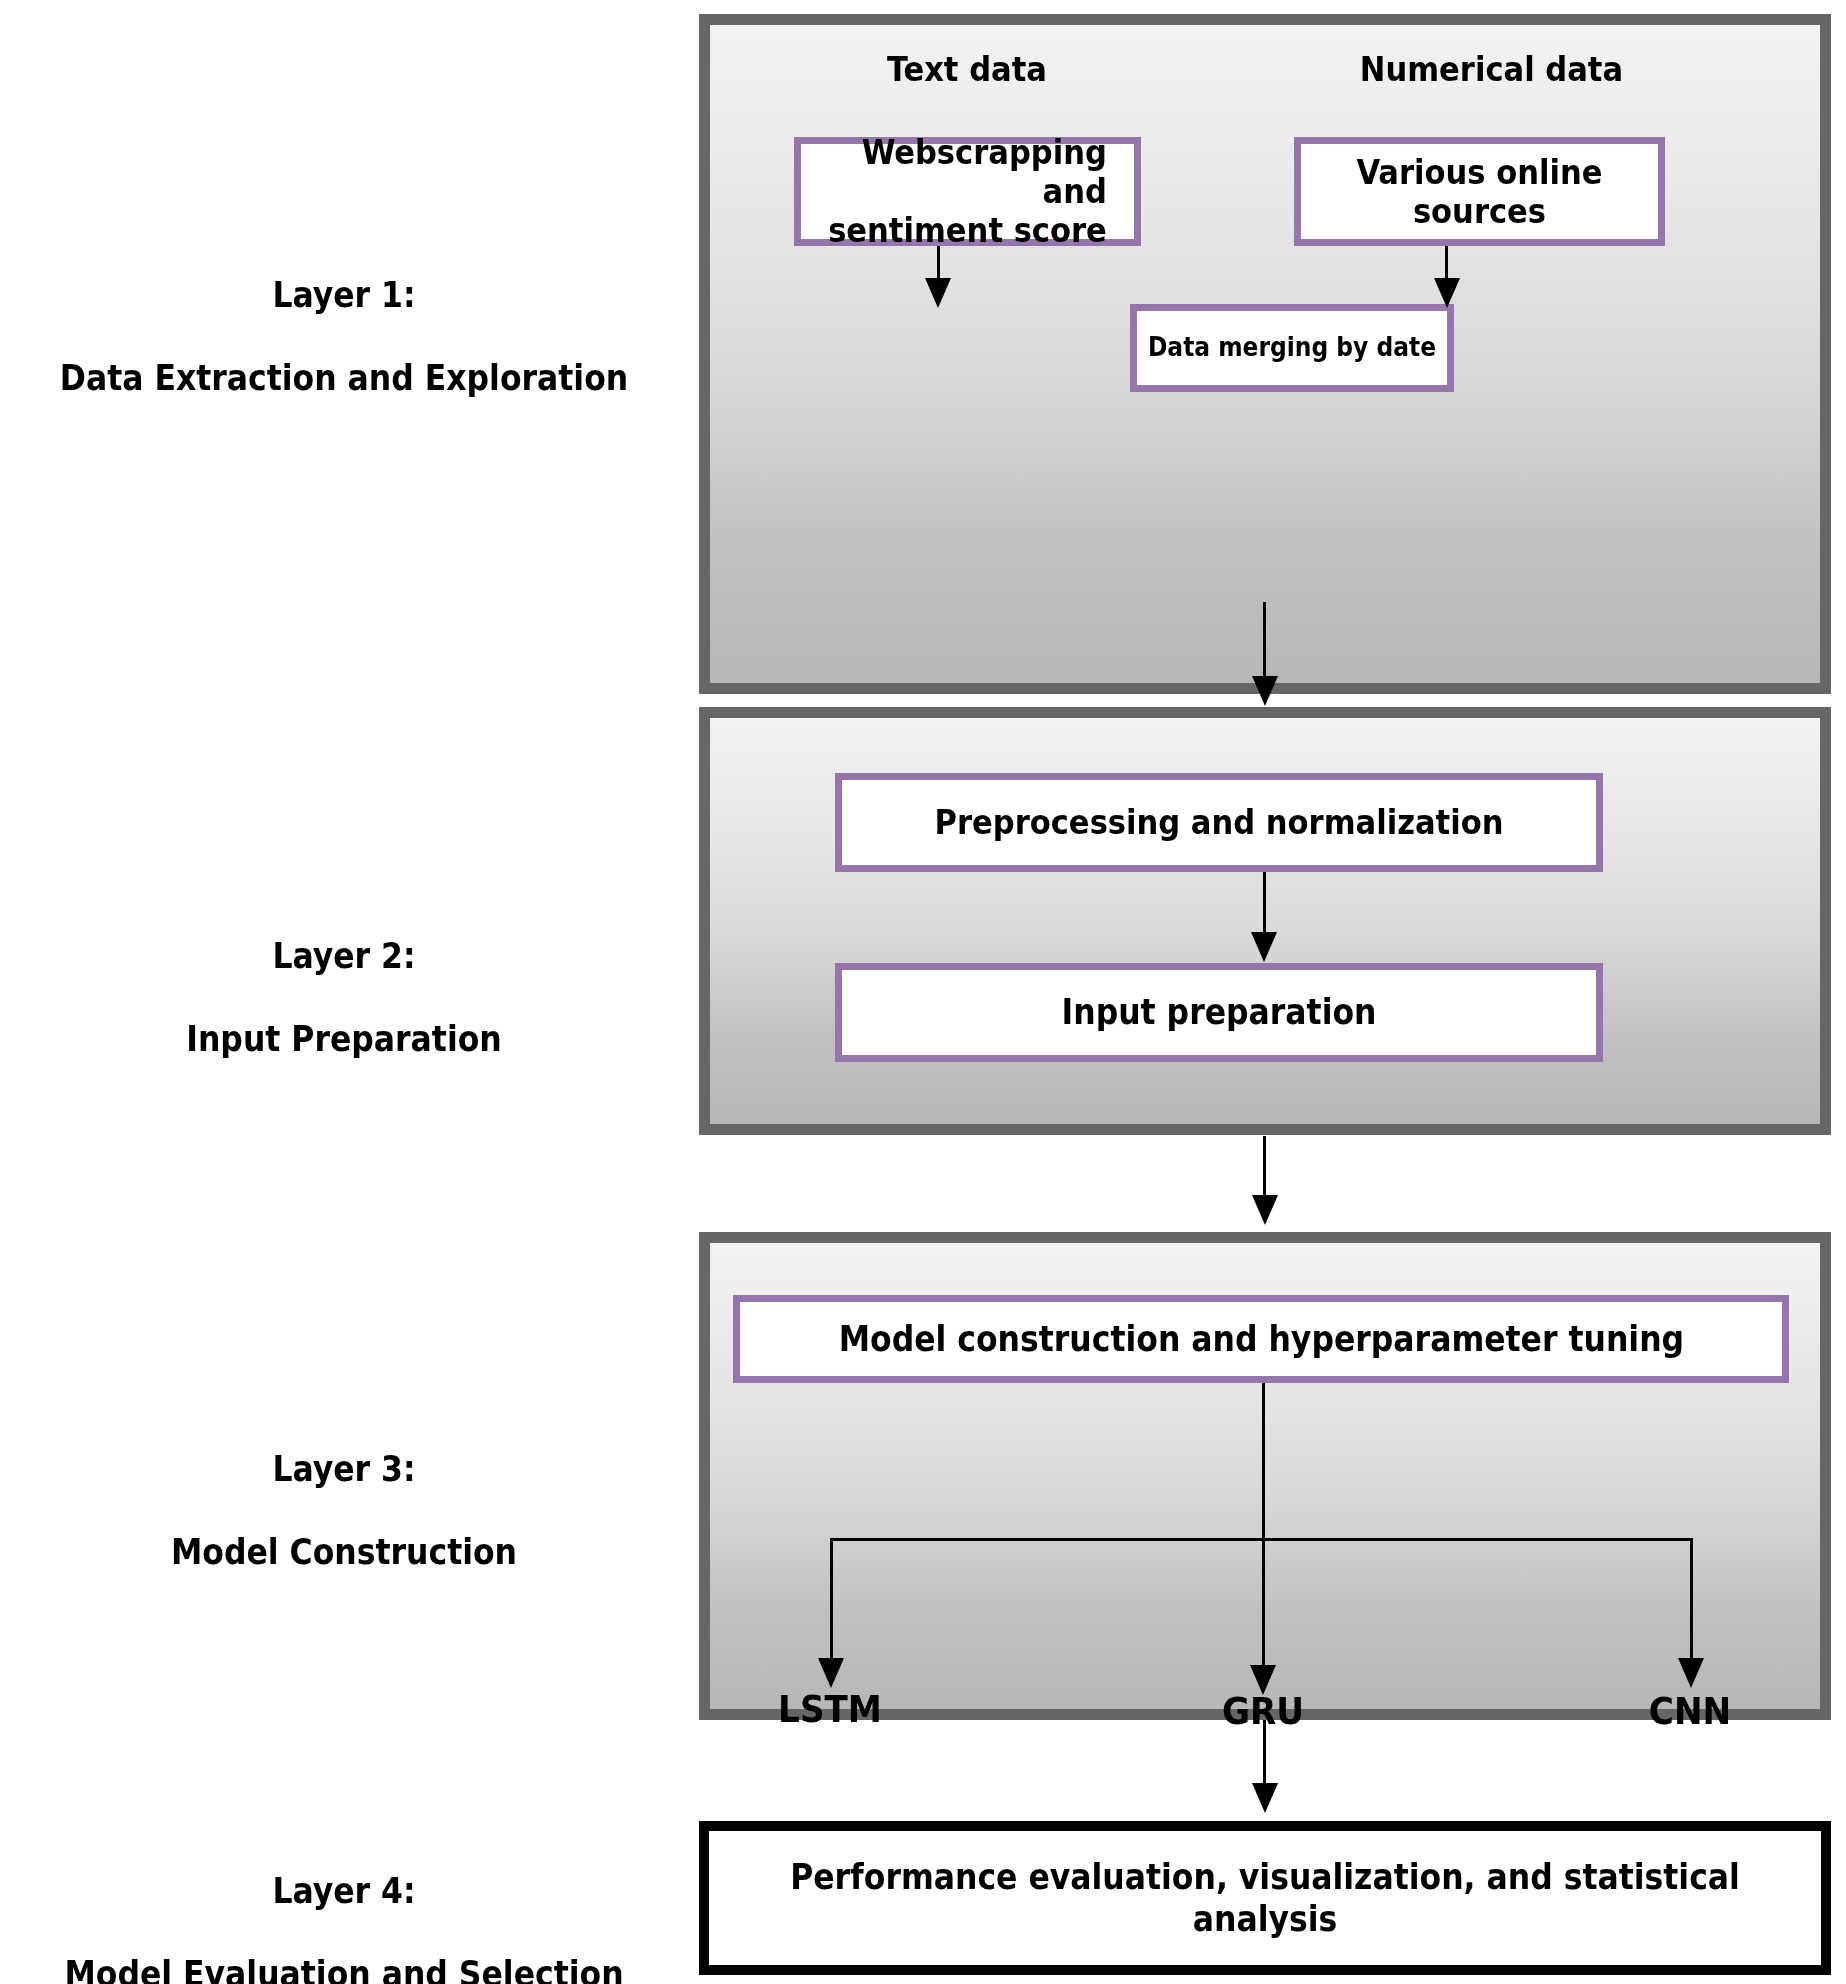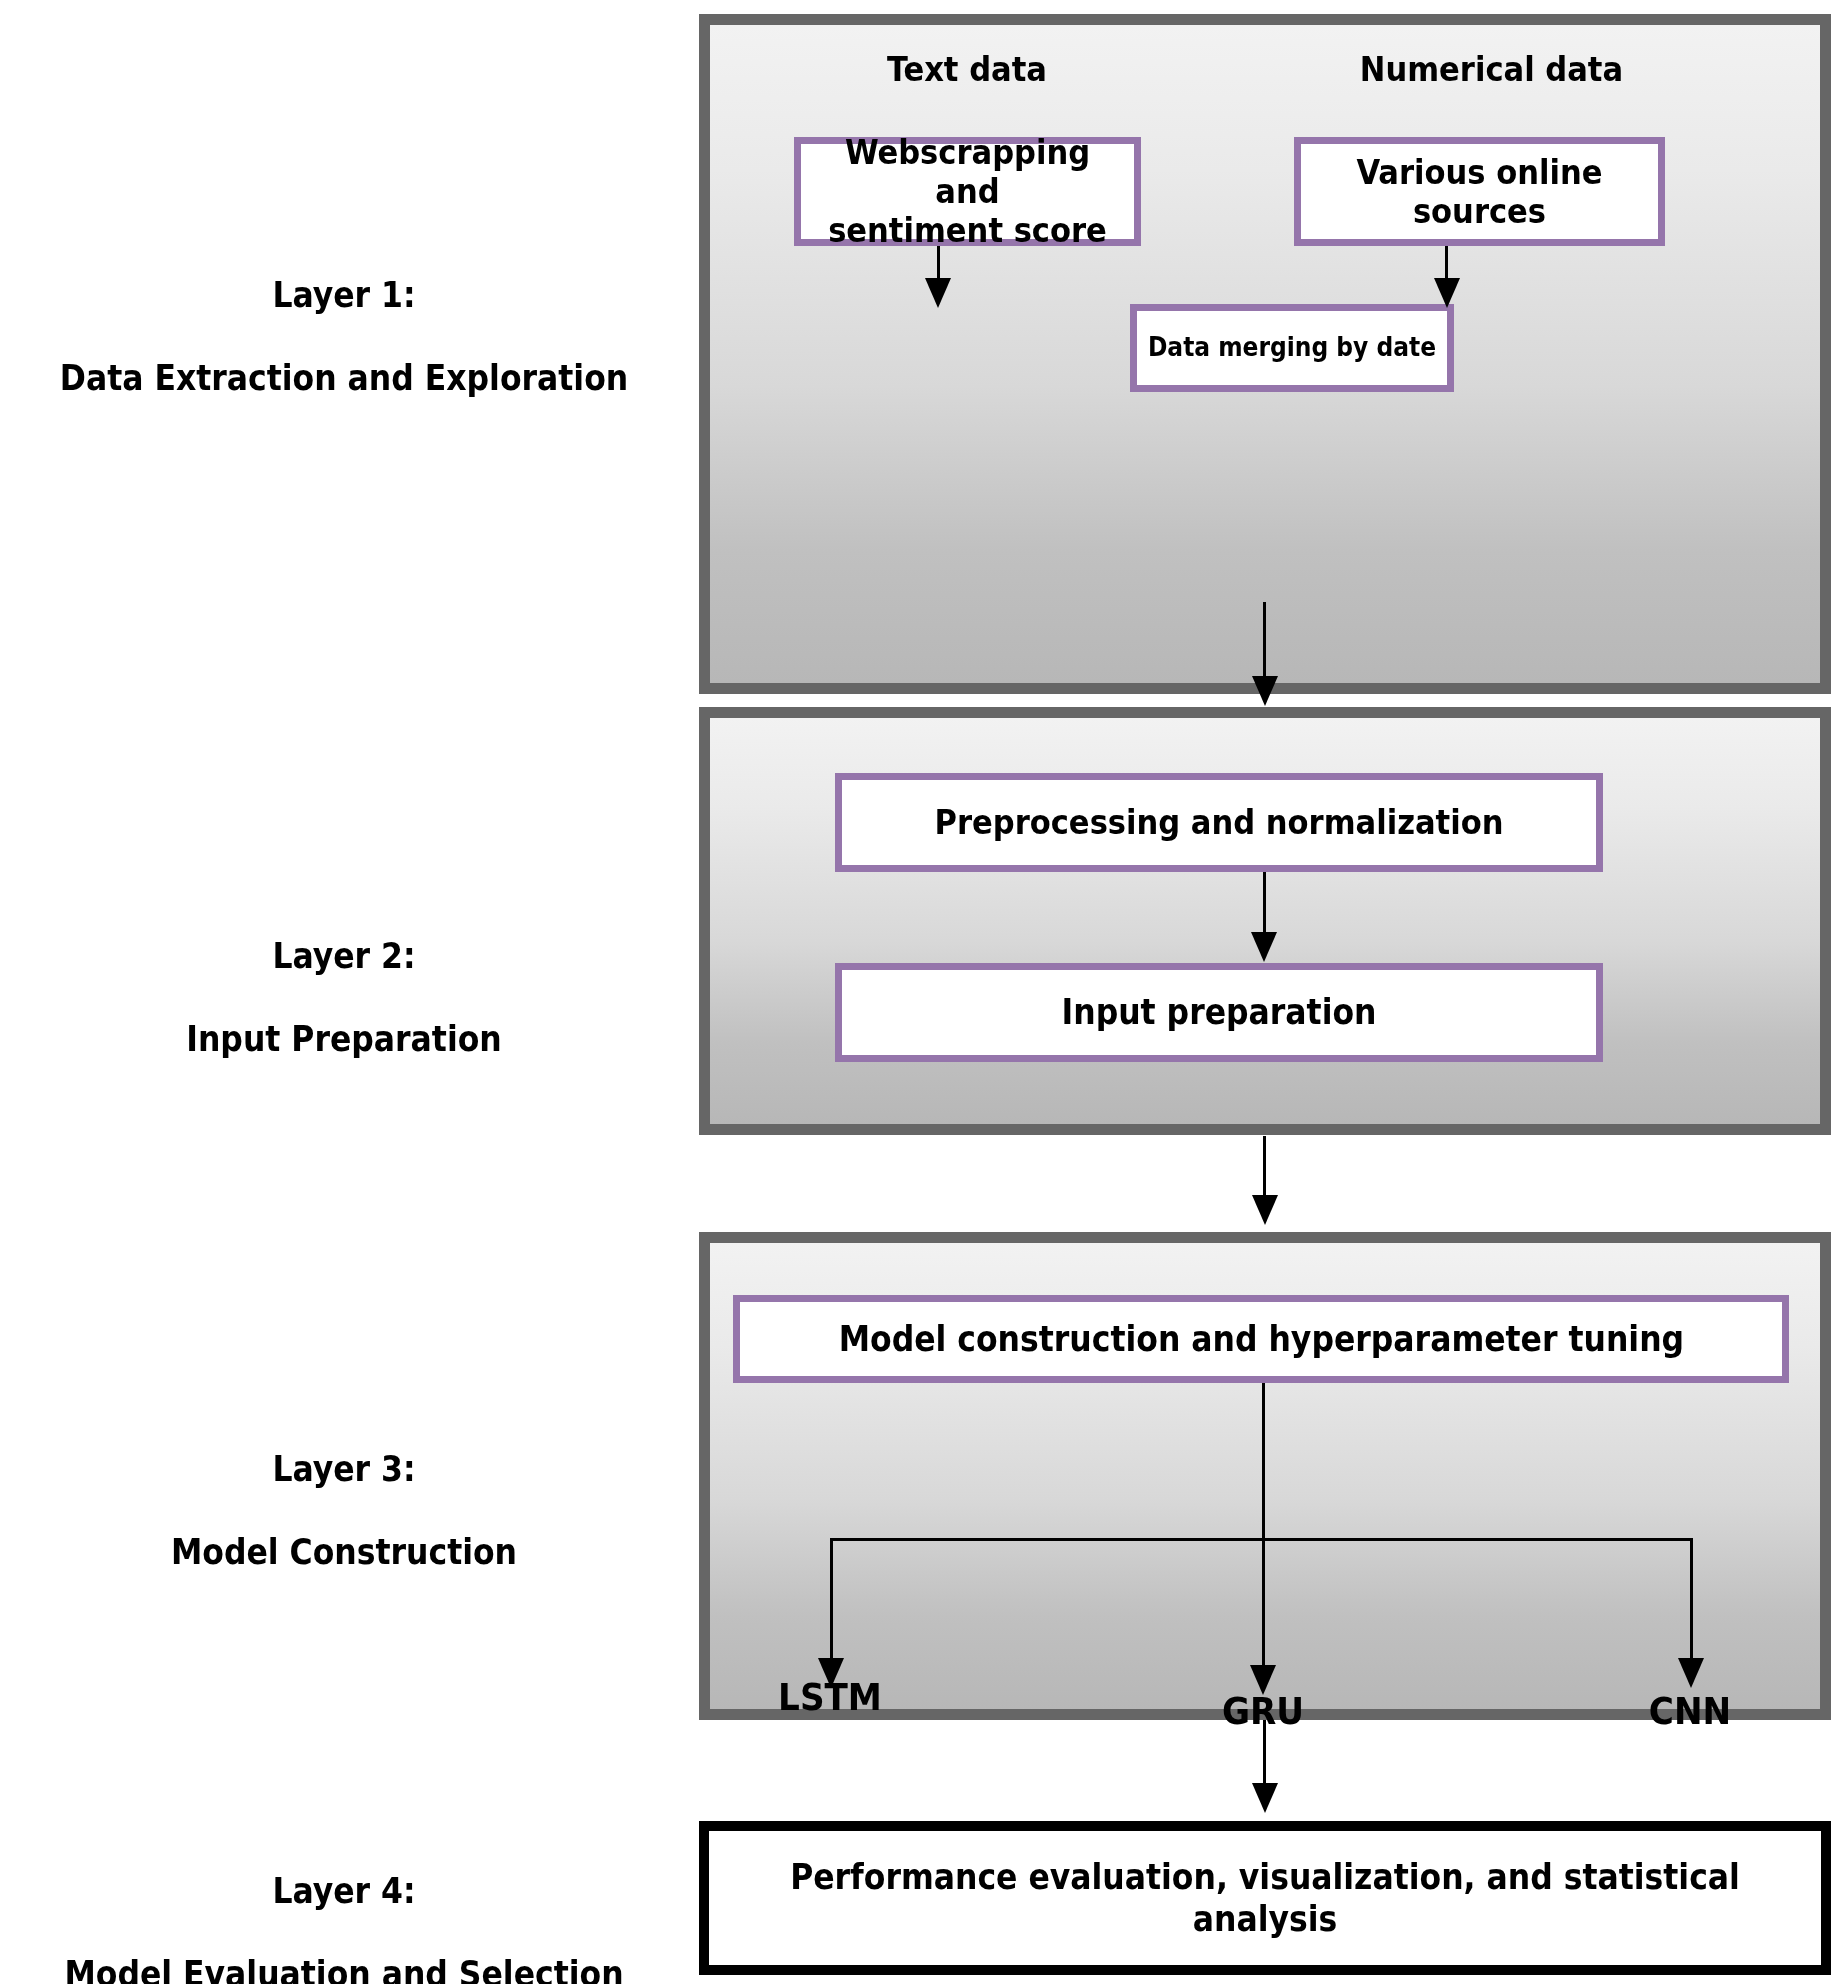--- a/index.html
+++ b/index.html
@@ -106,21 +106,21 @@
     <div>Layer 4:</div>
     <div>Model Evaluation and Selection</div>
   </div>
 
   <div class="panel" style="left:699px;top:14.3px;width:1132px;height:680px;">
 
     <div class="flabel" style="left:137px;top:23.4px;width:240px;font-size:34px;">Text data</div>
 
     <div class="flabel" style="left:642px;top:23.4px;width:279px;font-size:34px;">Numerical data</div>
 
-    <div class="pbox" style="left:84px;top:112px;width:347px;height:109px;font-size:34px;">Webscrapping
+    <div class="pbox" style="left:84px;top:112px;width:347px;height:109px;font-size:34px;text-align:right;">Webscrapping
 and
 sentiment score</div>
 
     <div class="pbox" style="left:584px;top:112px;width:371px;height:109px;font-size:34px;">Various online
 sources</div>
 
     <div class="pbox" style="left:420px;top:279px;width:324px;height:88px;font-size:26px;">Data merging by date</div>
 
     <div class="vline" style="left:227px;top:221px;height:39px;"></div>
     <div class="ahead" style="left:215px;top:253px;"></div>
@@ -155,21 +155,21 @@
 
     <div class="vline" style="left:120px;top:295px;height:130px;"></div>
     <div class="ahead" style="left:108px;top:415px;"></div>
 
     <div class="vline" style="left:552px;top:295px;height:138px;"></div>
     <div class="ahead" style="left:540px;top:422px;"></div>
 
     <div class="vline" style="left:980px;top:295px;height:130px;"></div>
     <div class="ahead" style="left:968px;top:415px;"></div>
 
-    <div class="flabel" style="left:39px;top:432px;width:162px;font-size:38px;text-align:center;">LSTM</div>
+    <div class="flabel" style="left:39px;top:444px;width:162px;font-size:38px;text-align:center;">LSTM</div>
     <div class="flabel" style="left:472px;top:446px;width:162px;font-size:38px;">GRU</div>
     <div class="flabel" style="left:899px;top:446px;width:162px;font-size:38px;">CNN</div>
   </div>
 
   <div class="vline" style="left:1263px;top:1720px;height:84px;"></div>
   <div class="ahead" style="left:1252px;top:1783px;"></div>
 
   <div class="blackbox" style="left:699px;top:1821px;width:1132px;height:154px;">Performance evaluation, visualization, and statistical analysis</div>
 
 </div>

